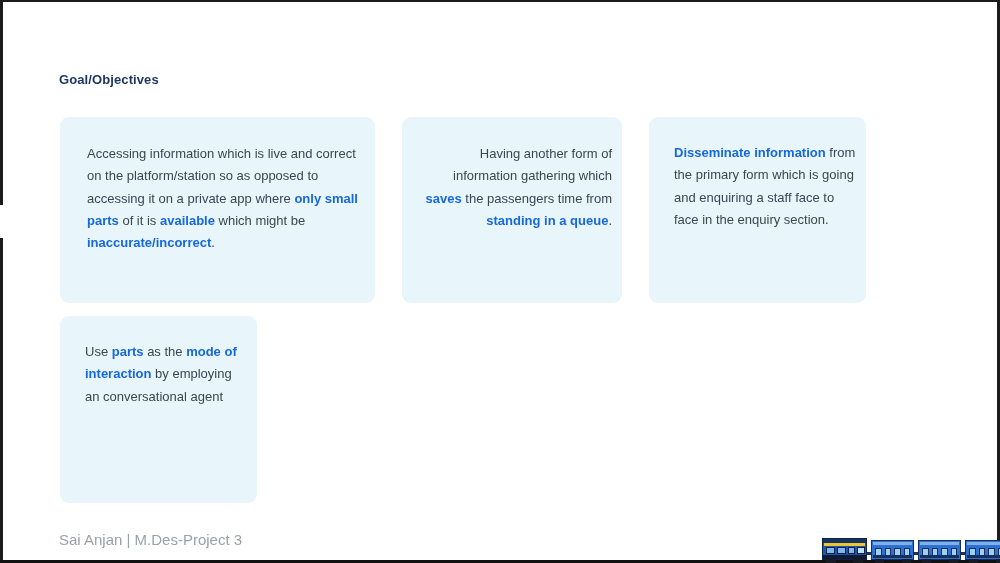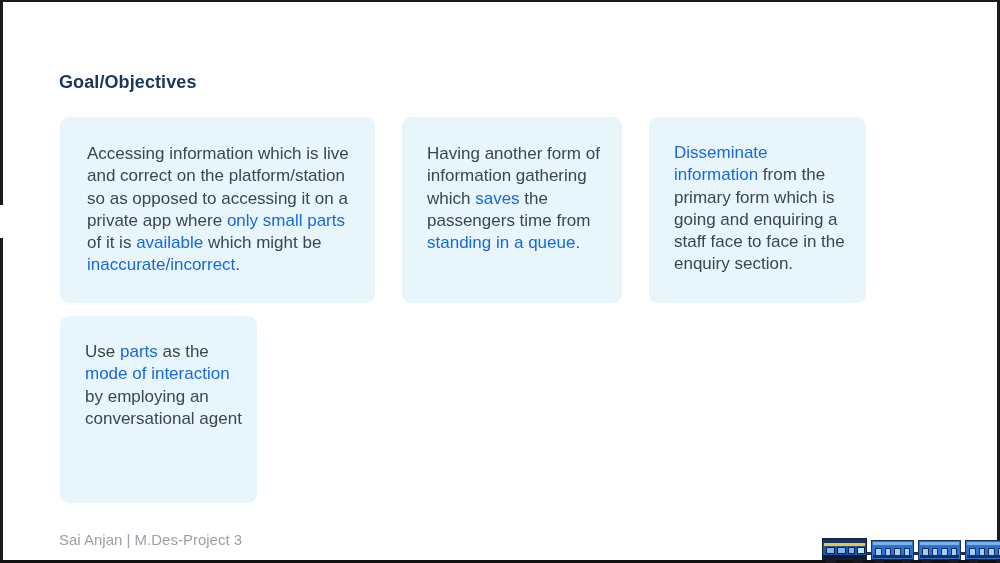--- a/index.html
+++ b/index.html
@@ -29,54 +29,54 @@
   .edge-left  { left: 0;  top: 0;   width: 3px;  height: 205px; }
   .edge-left2 { left: 0;  top: 238px; width: 3px; height: 325px; }
   .edge-right { right: 0; top: 0;   width: 3px;  height: 563px; }
   .edge-top   { left: 0;  top: 0;   width: 1000px; height: 2px; }
 
   
   .page-title {
     position: absolute;
     left: 59px;
     top: 72px;
-    font-size: 18px;
+    font-size: 13px;
     font-weight: bold;
     color: #18365e;
     letter-spacing: 0.1px;
   }
 
   
   .card {
     position: absolute;
     background: #e8f6fb;
     border-radius: 9px;
     box-sizing: border-box;
   }
   .card-body {
     position: absolute;
     left: 27px;
     right: 14px;
     top: 30px;
-    font-size: 17px;
+    font-size: 13px;
     line-height: 22.3px;
     color: #3a4652;
     font-weight: normal;
   }
   .card-body b {
     color: #1668dc;
-    font-weight: normal;
+    font-weight: bold;
   }
   #card-1 { left: 60px;  top: 117px; width: 315px; height: 186px; }
   #card-2 { left: 402px; top: 117px; width: 220px; height: 186px; }
   #card-3 { left: 649px; top: 117px; width: 217px; height: 186px; }
   #card-4 { left: 60px;  top: 316px; width: 197px; height: 187px; }
 
   #card-1 .card-body { top: 26px; left: 27px; right: 12px; }
-  #card-2 .card-body { top: 26px; left: 25px; right: 10px; }
+  #card-2 .card-body { top: 26px; left: 12px; right: 10px; text-align: right; }
   #card-3 .card-body { top: 25px; left: 25px; right: 10px; }
   #card-4 .card-body { top: 25px; left: 25px; right: 10px; }
 
   
   .footer-credit {
     position: absolute;
     left: 59px;
     top: 531px;
     font-size: 15px;
     color: #9aa1a8;

